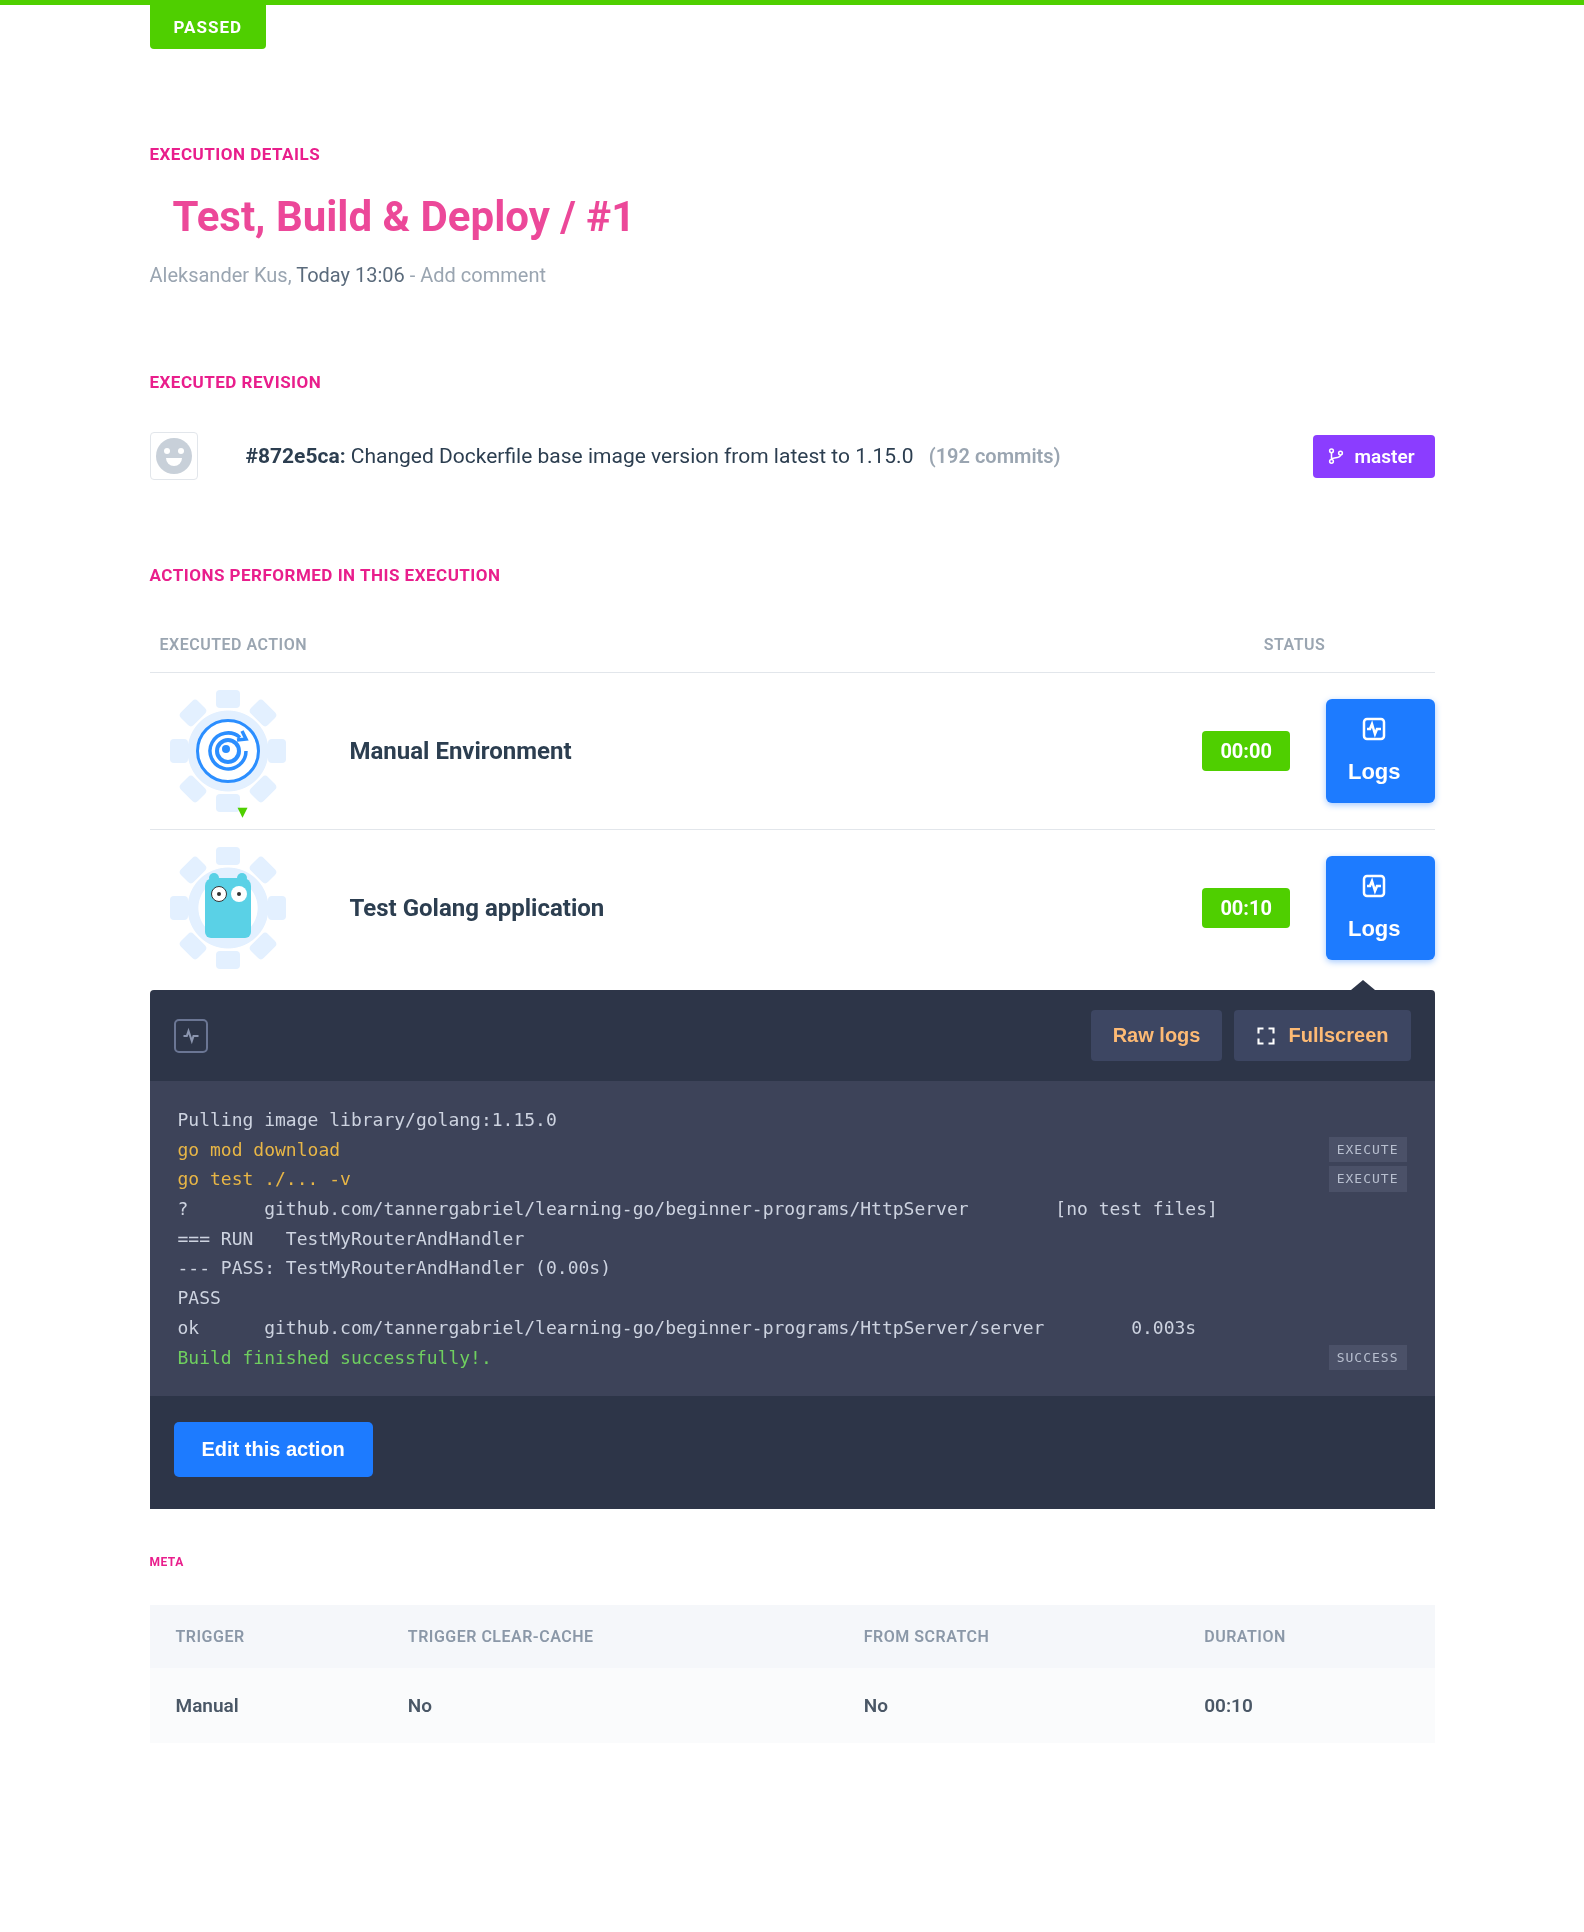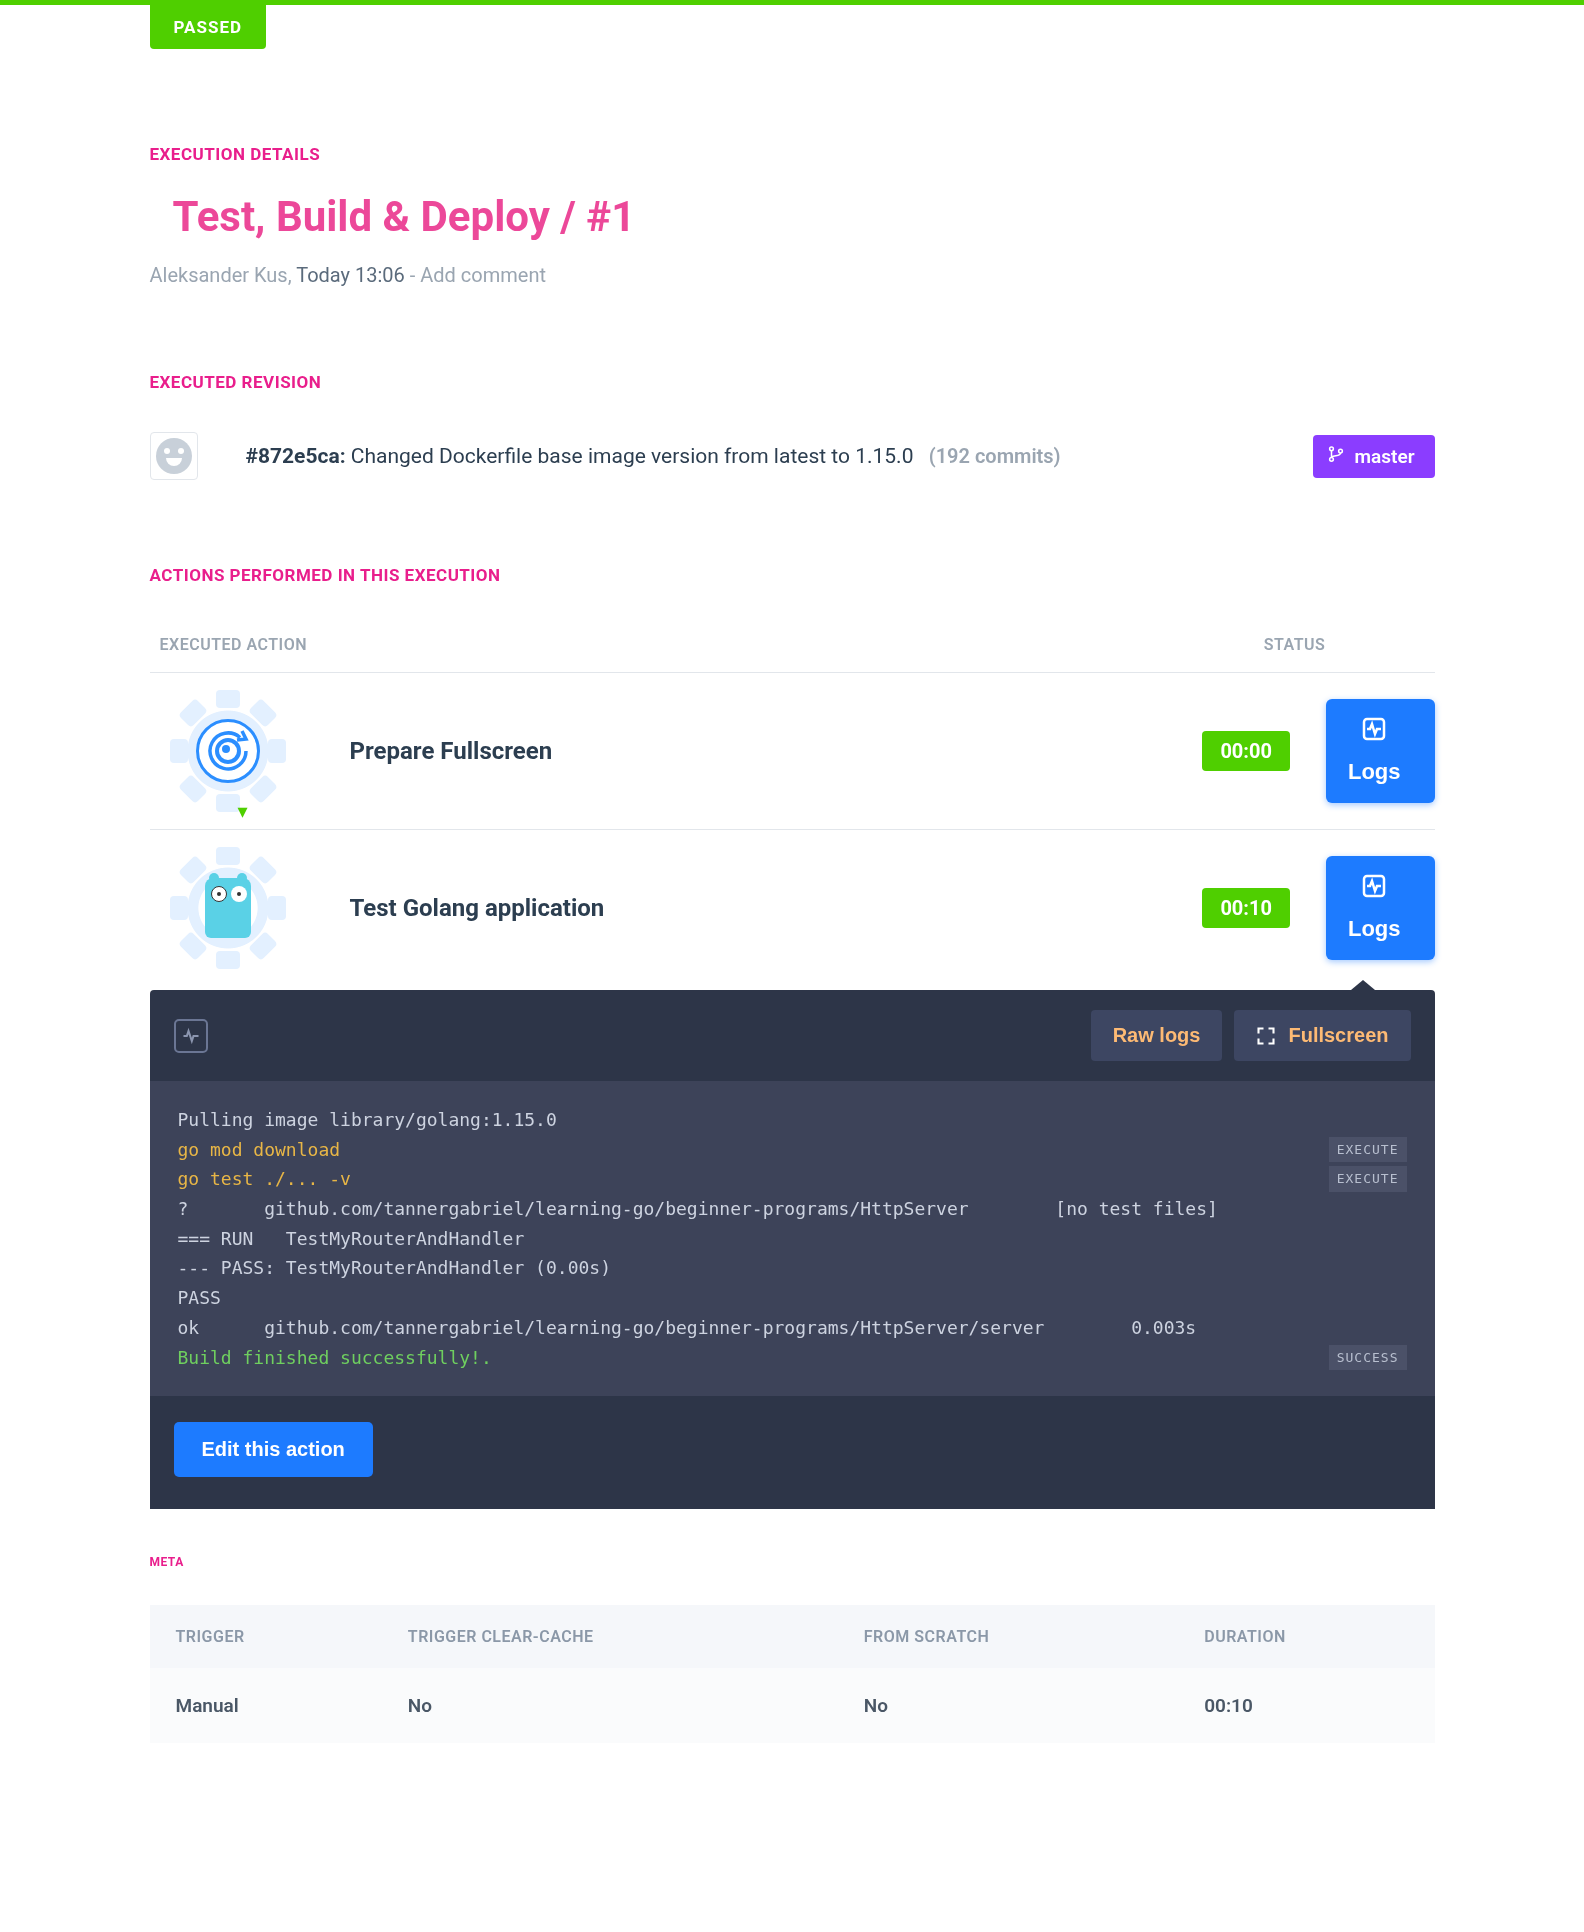--- a/index.html
+++ b/index.html
@@ -78,21 +78,21 @@
 .commit-text .hash { font-weight: 700; }
 .commit-text .count { color: #9aa5b1; font-weight: 600; font-size: 20px; margin-left: 10px; }
 .branch-badge {
   background: #8b3dff;
   color: #fff;
   border-radius: 4px;
   padding: 10px 20px 10px 14px;
   font-size: 19px;
   font-weight: 600;
   display: flex;
-  align-items: flex-start;
+  align-items: center;
   gap: 10px;
 }
 .branch-icon { width: 18px; height: 18px; }
 .actions-table { margin-top: 32px; }
 .actions-header {
   display: flex;
   border-bottom: 1px solid #e2e6eb;
   padding: 18px 0 18px 10px;
 }
 .actions-header .col-action {
@@ -296,21 +296,21 @@
               <svg viewBox="0 0 52 52" fill="none" stroke="#2b8eff" stroke-width="3.5">
                 <path d="M44 26a18 18 0 1 1-6-13.5"></path>
                   <path d="M40 6l4 8-9 1"></path>
               </svg>
             </div>
             <div class="inner-gear"></div>
           </div>
         </div>
         <div class="connector-down">▾</div>
       </div>
-      <div class="action-name">Prepare Fullscreen</div>
+      <div class="action-name">Manual Environment</div>
       <div class="duration-badge">00:00</div>
       <button class="logs-btn">
         <svg class="logs-icon" viewBox="0 0 24 24" fill="none" stroke="#fff" stroke-width="2.5">
           <rect x="2" y="2" width="20" height="20" rx="3"></rect>
             <path d="M5 12h3l2-5 3 10 2-5h4"></path>
         </svg>
         <span>Logs</span>
       </button>
     </div>
 

